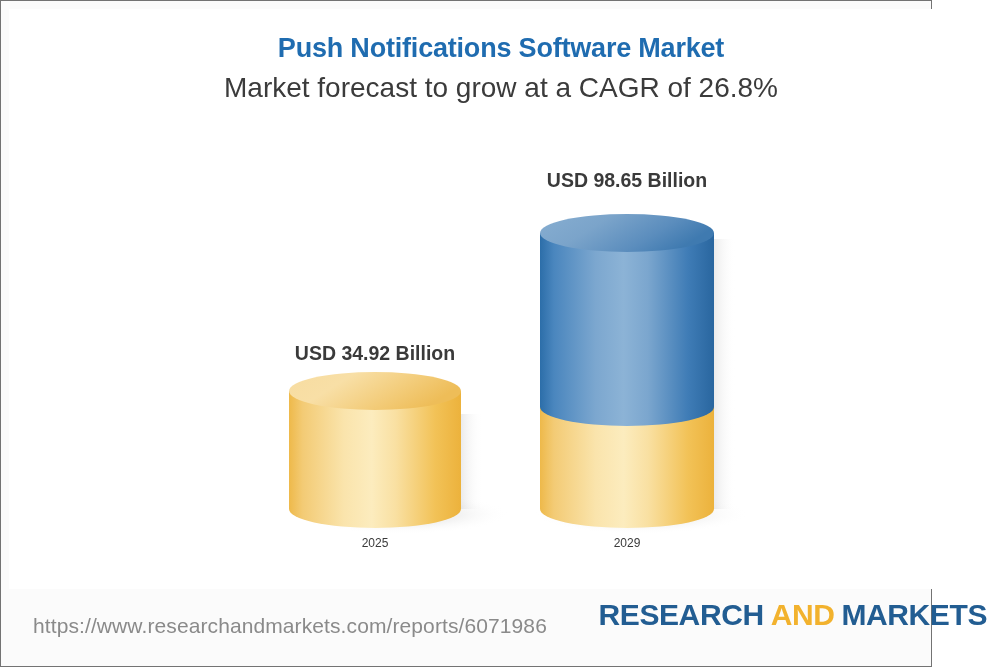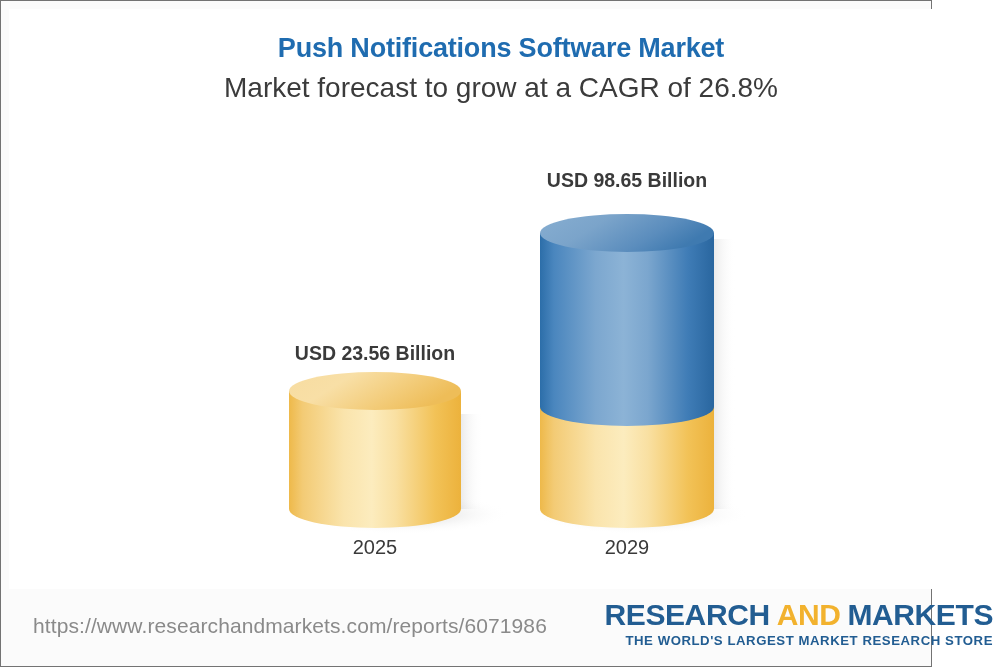--- a/index.html
+++ b/index.html
@@ -66,21 +66,21 @@
   .value-label {
     position: absolute;
     font-size: 19.5px;
     font-weight: bold;
     color: #3a3a3a;
     text-align: center;
     white-space: nowrap;
   }
   .cat-label {
     position: absolute;
-    font-size: 20px;
+    font-size: 12px;
     color: #3a3a3a;
     text-align: center;
     white-space: nowrap;
   }
 
   
   #footer {
     position: absolute;
     left: 0;
     top: 588px;
@@ -90,21 +90,21 @@
   #source-url {
     position: absolute;
     left: 32px;
     top: 25px;
     font-size: 21px;
     color: #8a8a8a;
     letter-spacing: 0.1px;
   }
   #logo {
     position: absolute;
-    right: 8px;
+    right: 14px;
     top: 10px;
     text-align: right;
   }
   #logo-main {
     font-size: 30px;
     font-weight: bold;
     letter-spacing: -0.4px;
     line-height: 32px;
     color: #225d92;
     white-space: nowrap;
@@ -203,31 +203,30 @@
           <ellipse cx="394" cy="505" rx="106" ry="20" fill="url(#shadowGrad)"></ellipse>
 
           <rect x="452" y="405" width="22" height="95" fill="url(#sideShadow)"></rect>
 
           <path d="M 280 382 L 280 500 A 86 19 0 0 0 452 500 L 452 382 Z" fill="url(#goldBody)"></path>
 
           <ellipse cx="366" cy="382" rx="86" ry="19" fill="url(#goldTop)"></ellipse>
         </g>
       </svg>
 
-      <div class="value-label" style="left:256px; top:333px; width:220px;">USD 23.56 Billion</div>
+      <div class="value-label" style="left:256px; top:333px; width:220px;">USD 34.92 Billion</div>
       <div class="value-label" style="left:508px; top:160px; width:220px;">USD 98.65 Billion</div>
 
       <div class="cat-label" style="left:286px; top:527px; width:160px;">2025</div>
       <div class="cat-label" style="left:538px; top:527px; width:160px;">2029</div>
 
     </div>
   </div>
 
   <div id="footer">
     <div id="source-url">https://www.researchandmarkets.com/reports/6071986</div>
 
     <div id="logo">
       <div id="logo-main"><span>RESEARCH</span><span class="word-and" style="margin:0 7px;">AND</span><span>MARKETS</span></div>
-      <div id="logo-tag">THE WORLD'S LARGEST MARKET RESEARCH STORE</div>
     </div>
   </div>
 
 </div>
 
 </body></html>

